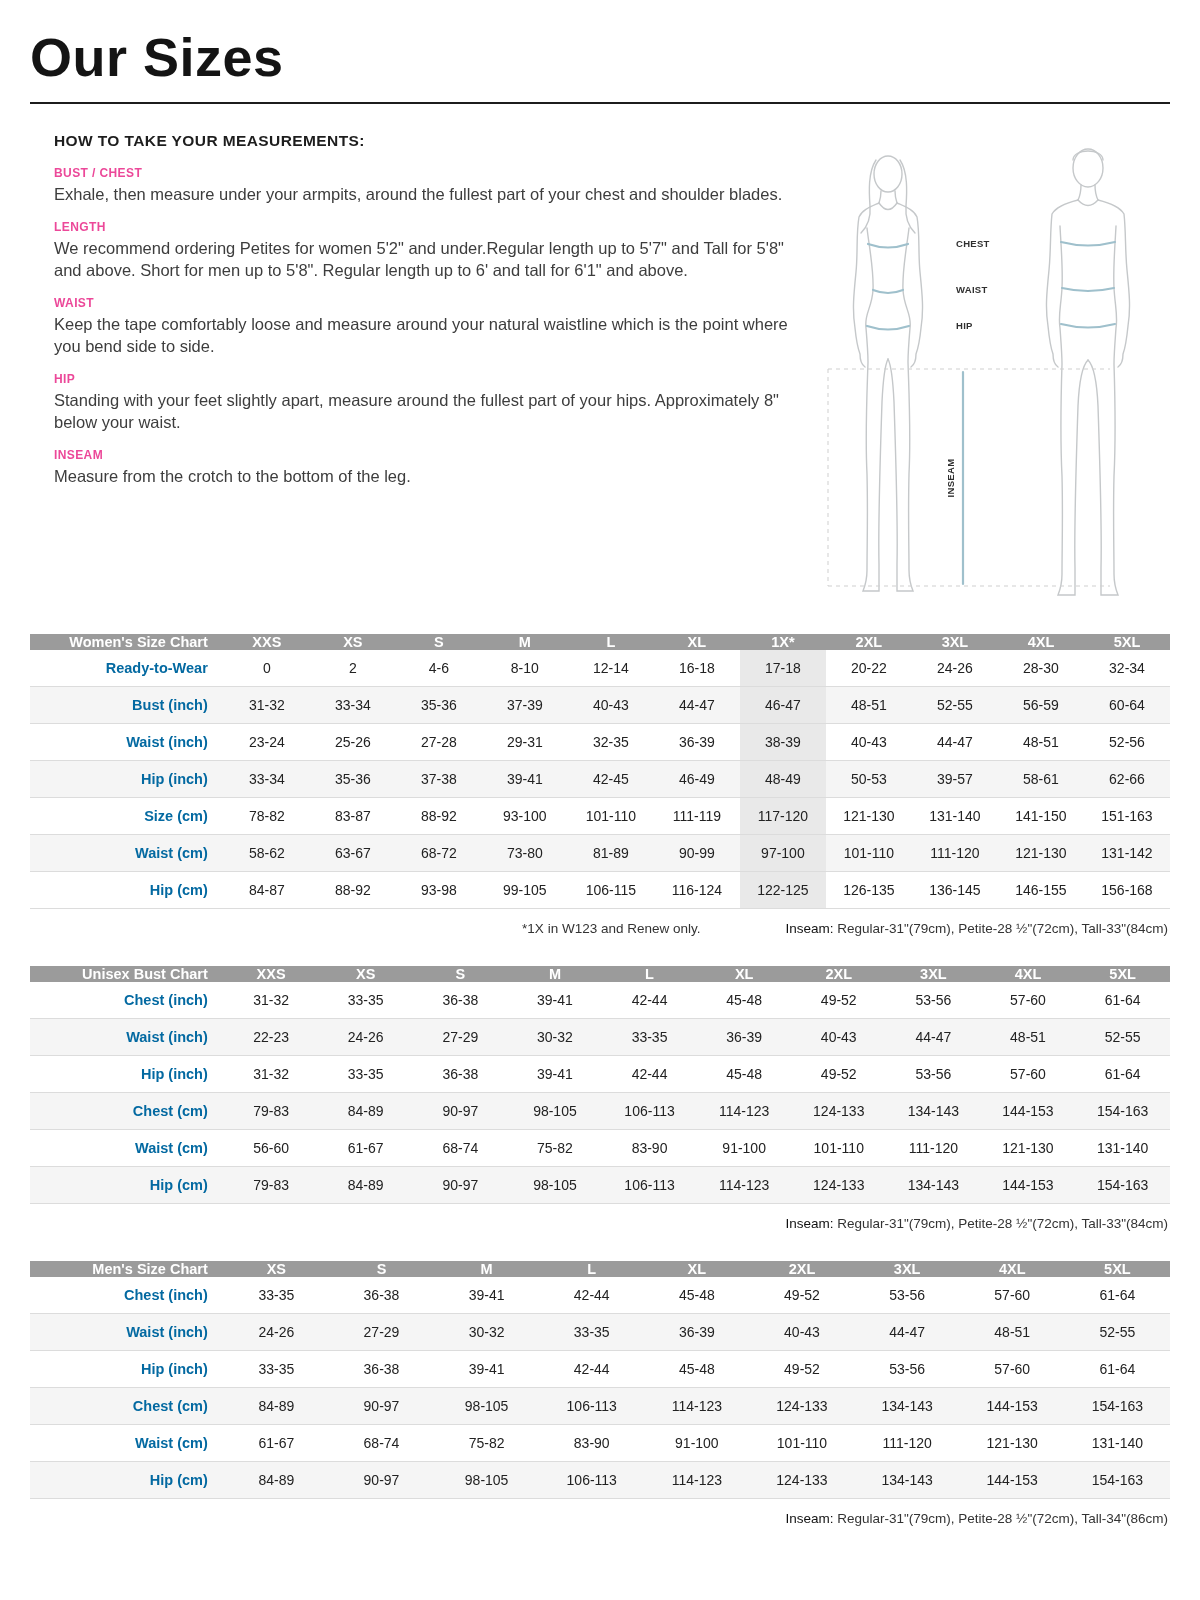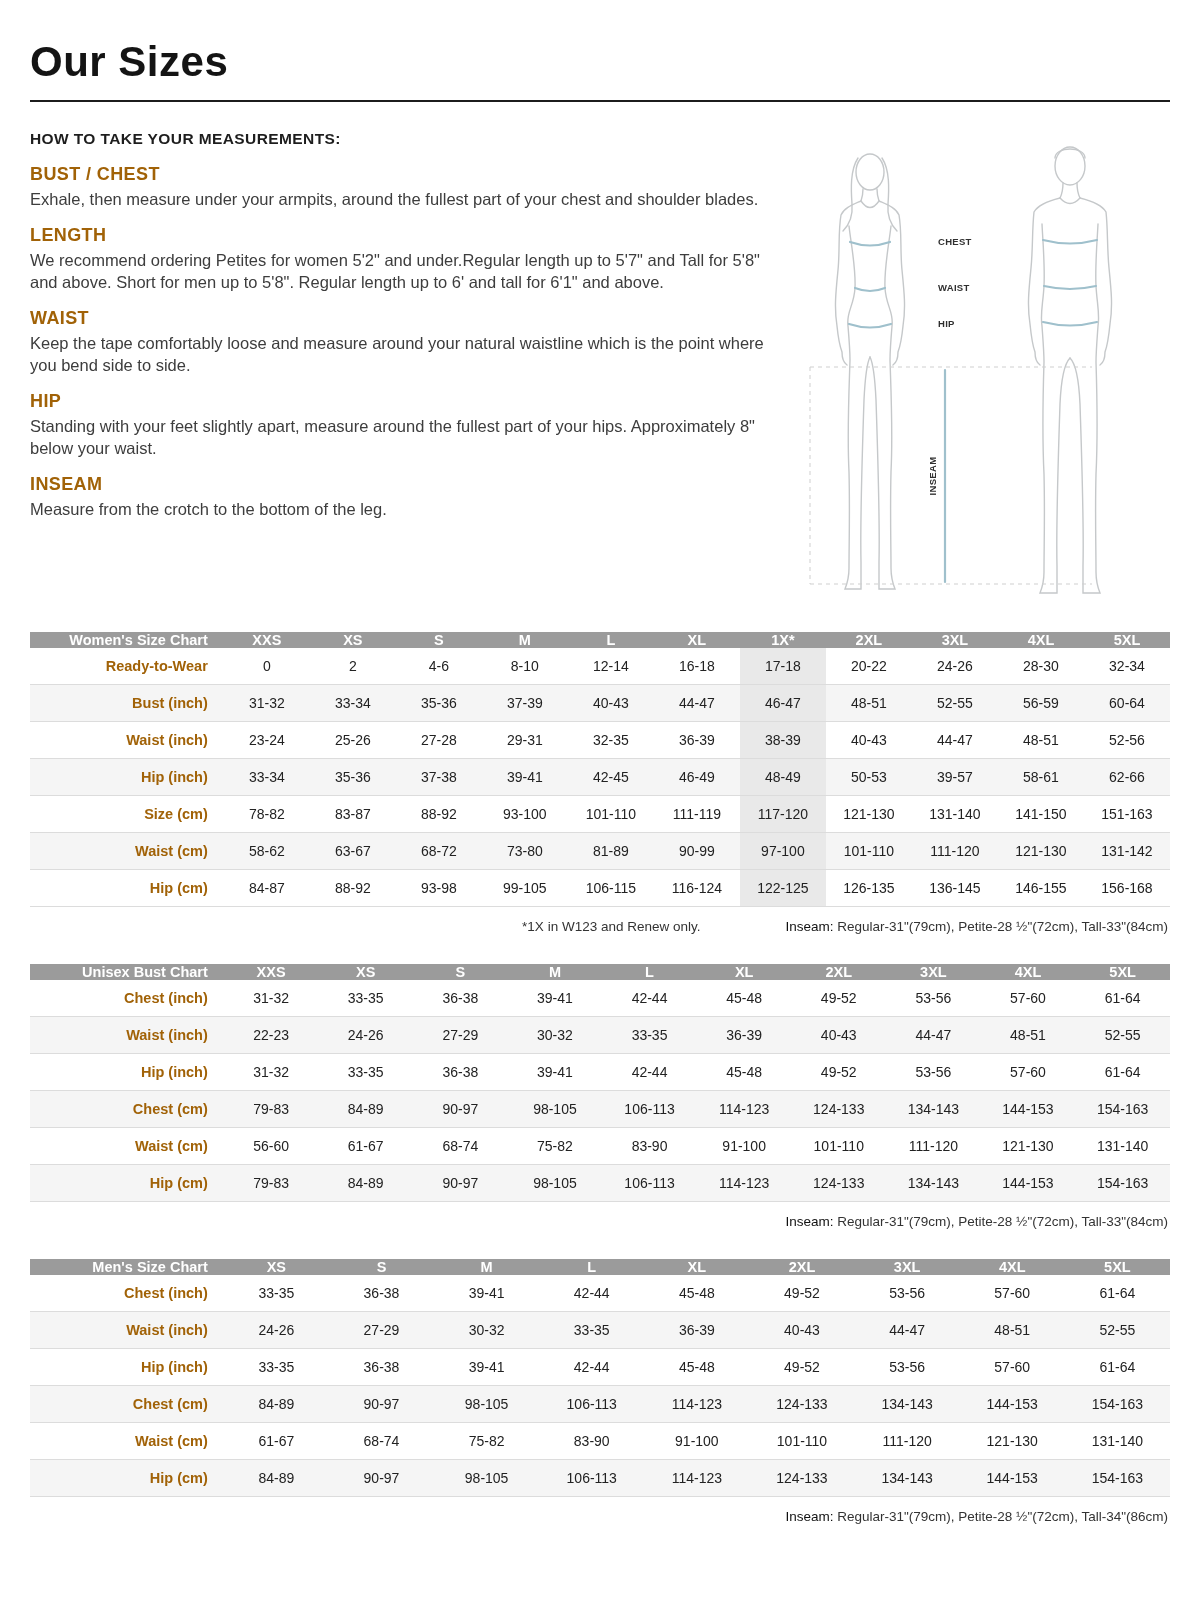--- a/index.html
+++ b/index.html
@@ -6,47 +6,46 @@
   html, body { background: #ffffff; }
   body {
     width: 1200px;
     min-height: 1600px;
     font-family: "Liberation Sans", sans-serif;
     color: #2b2b2b;
   }
   .page { padding: 26px 30px 30px 30px; }
 
   h1.page-title {
-    font-size: 42px;
+    font-size: 54px;
     font-weight: 800;
     color: #141414;
     letter-spacing: 0.5px;
-    margin-top: 12px;
   }
   hr.title-rule {
     border: none;
     border-top: 2px solid #1c1c1c;
     margin: 14px 0 28px 0;
   }
 
   .intro { display: flex; gap: 14px; }
-  .intro-text { width: 742px; flex: 0 0 742px; }
+  .intro-text { width: 742px; flex: 0 0 742px; margin-left: 24px; }
   .how-heading {
     font-size: 15.5px;
     font-weight: 700;
     letter-spacing: 0.4px;
     color: #1d1d1d;
     margin-bottom: 16px;
   }
   .m-section { margin-bottom: 15px; }
   .m-title {
-    font-size: 18px;
+    font-size: 12px;
     font-weight: 700;
     letter-spacing: 0.4px;
-    color: #a16207;
+    color: #ec4899;
     margin-bottom: 4px;
   }
   .m-body {
     font-size: 16.5px;
     line-height: 1.3;
     color: #3d3d3d;
   }
 
   .diagram { flex: 1; display: flex; justify-content: center; align-items: flex-end; padding-top: 2px; }
   .figure path, .figure ellipse {
@@ -85,21 +84,21 @@
     padding: 10px 3px;
     text-align: center;
     color: #222222;
     border-bottom: 1px solid #dcdcdc;
   }
   .size-table tbody th {
     text-align: right;
     padding-right: 16px;
     font-weight: 700;
     font-size: 14.5px;
-    color: #a16207;
+    color: #0369a1;
   }
   .size-table tbody tr:nth-child(even) { background: var(--row-stripe, #f5f5f5); }
   .size-table td.hl { background: var(--highlight-column, #e9e9e9); }
 
   .footnote-row {
     display: flex;
     justify-content: flex-end;
     align-items: baseline;
     gap: 85px;
     padding: 12px 2px 0 2px;

